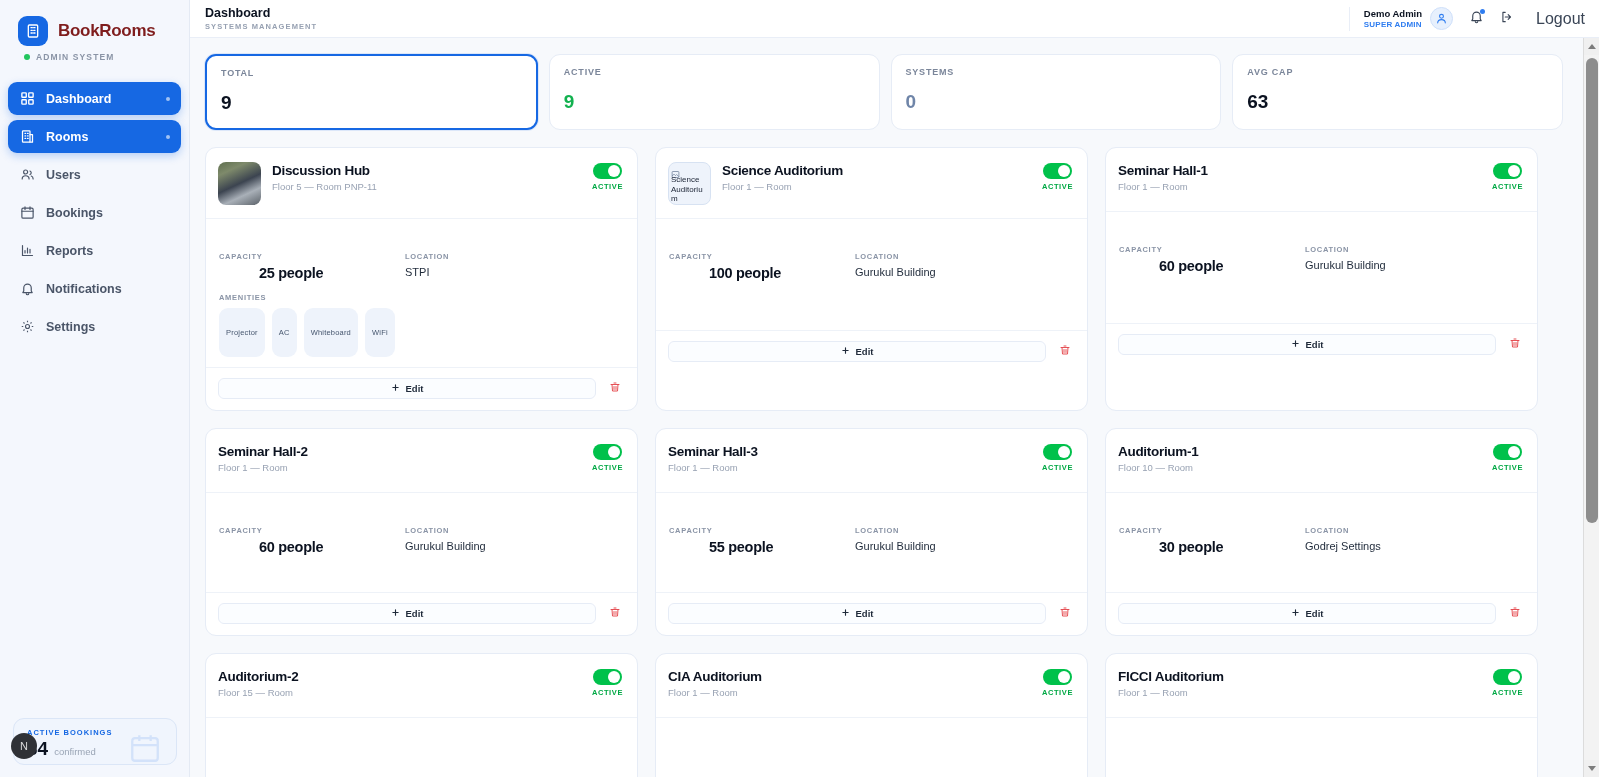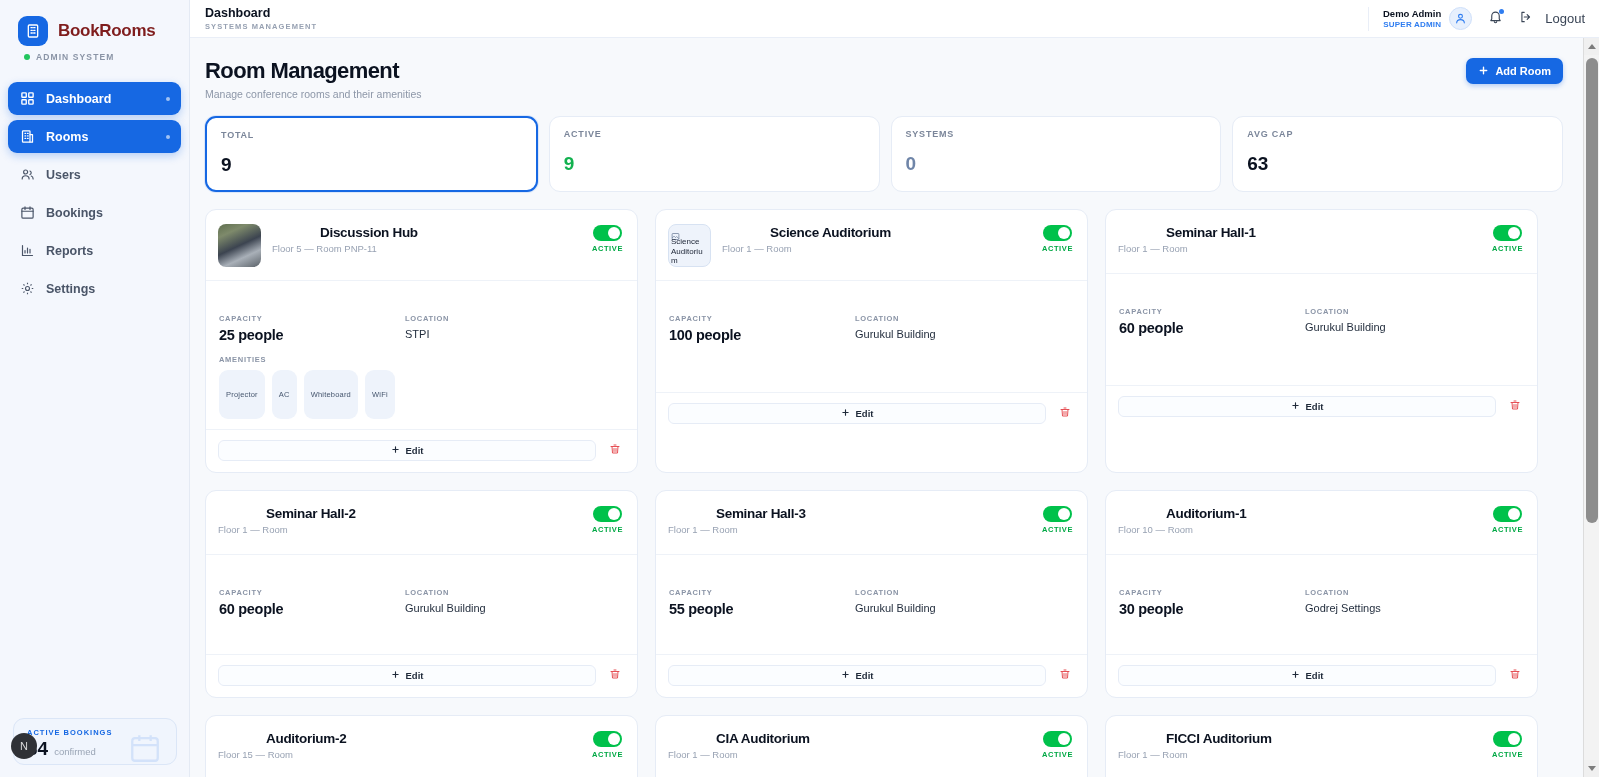--- a/index.html
+++ b/index.html
@@ -67,31 +67,31 @@
 
   .topbar {
     height: 38px; background: #ffffff; border-bottom: 1px solid #e9eef7;
     display: flex; align-items: center; justify-content: space-between;
     padding: 0 14px 0 15px;
   }
   .tb-title { font-size: 12.5px; font-weight: bold; color: #0b1220; line-height: 1.15; }
   .tb-sub { font-size: 7.5px; font-weight: bold; letter-spacing: 1.1px; color: #97a1b2; margin-top: 2px; }
   .tb-right { display: flex; align-items: center; gap: 16px; height: 100%; }
   .tb-user { display: flex; align-items: center; gap: 8px; padding-left: 14px; border-left: 1px solid #e9eef7; height: 24px; }
-  .tb-user-txt { text-align: right; }
+  .tb-user-txt { text-align: left; }
   .tb-user-name { font-size: 9.5px; font-weight: bold; color: #0b1220; line-height: 1.2; }
   .tb-user-role { font-size: 8px; font-weight: bold; color: #2f7df0; letter-spacing: .2px; }
   .avatar-circle {
     width: 23px; height: 23px; border-radius: 50%;
     background: #e7f0fd; border: 1px solid #cfe0fa;
     display: flex; align-items: center; justify-content: center;
   }
   .bell-wrap { position: relative; display: flex; align-items: center; }
   .bell-dot { position: absolute; right: -1px; top: 0px; width: 5px; height: 5px; border-radius: 50%; background: #2f7df0; }
-  .logout { display: flex; align-items: center; gap: 12px; font-size: 13px; color: #3a4556; cursor: pointer; }
+  .logout { display: flex; align-items: center; gap: 22px; font-size: 16px; color: #3a4556; cursor: pointer; }
 
   .content { height: 739px; overflow: hidden; padding: 0 36px 0 15px; position: relative; }
 
   .page-head { display: flex; align-items: flex-start; justify-content: space-between; padding: 20px 0 0 0; }
   .page-title { font-size: 22px; font-weight: bold; letter-spacing: -0.6px; color: #0b1220; }
   .page-desc { font-size: 10.5px; color: #8d97a8; margin-top: 4px; }
   .add-btn {
     display: flex; align-items: center; gap: 6px;
     background: #1668e3; color: #fff; border: none; border-radius: 7px;
     height: 26px; padding: 0 12px; font-size: 11px; font-weight: bold;
@@ -120,40 +120,40 @@
   }
   .rc-thumb.photo { background: linear-gradient(155deg,#5f6f4e 0%,#7e8a6b 22%,#3c4450 50%,#a9b0b8 72%,#5a6168 100%); }
   .rc-thumb.broken {
     background: #eef3fb; border: 1px solid #d7e2f2; position: relative;
     display: flex; flex-direction: column; align-items: flex-start; justify-content: flex-start;
     padding: 2px 1px 0 2px;
   }
   .broken-glyph { width: 9px; height: 9px; flex: 0 0 9px; margin-bottom: 1px; }
   .broken-alt { font-size: 8px; line-height: 9.5px; color: #1a2233; overflow: hidden; max-width: 41px; word-break: break-word; }
   .rc-title-wrap { flex: 1; padding-top: 1px; }
-  .rc-title { font-size: 13.5px; font-weight: bold; letter-spacing: -0.3px; color: #0b1220; margin-left: 48px; }
+  .rc-title { font-size: 13.5px; font-weight: bold; letter-spacing: -0.3px; color: #0b1220; }
   .rc-meta { font-size: 9.5px; color: #98a2b3; margin-top: 3px; }
   .rc-toggle-wrap { display: flex; flex-direction: column; align-items: center; gap: 3px; padding-top: 1px; }
   .toggle {
     width: 29px; height: 16px; border-radius: 9px; background: #00c14b;
     position: relative; cursor: pointer;
   }
   .toggle .knob {
     position: absolute; top: 2px; right: 2px; width: 12px; height: 12px;
     border-radius: 50%; background: #ffffff;
   }
   .rc-status { font-size: 7.5px; font-weight: bold; letter-spacing: .6px; color: #00a844; }
 
   .rc-body { border-top: 1px solid #eef2f8; padding: 13px 14px 10px 13px; min-height: 100px; }
   .rc-body.tall { min-height: 112px; }
   .rc-cols { display: flex; }
   .rc-col { flex: 1; }
   .rc-col.loc { flex: 0 0 218px; }
   .rc-lbl { font-size: 7.5px; font-weight: bold; letter-spacing: .7px; color: #8a94a6; margin-top: 20px; }
-  .rc-cap { font-size: 14.5px; font-weight: bold; color: #0b1220; margin-top: 4px; letter-spacing: -0.3px; }
+  .rc-cap { font-size: 14.5px; font-weight: bold; color: #0b1220; margin-top: 4px; letter-spacing: -0.3px; margin-left: 40px; }
   .rc-loc { font-size: 11px; color: #1f2a3a; margin-top: 5px; }
   .rc-amen-lbl { font-size: 7.5px; font-weight: bold; letter-spacing: .7px; color: #8a94a6; margin-top: 12px; }
   .chips { display: flex; gap: 7px; margin-top: 6px; flex-wrap: wrap; }
   .chip {
     background: #eef3fb; color: #46566e; border-radius: 9px;
     font-size: 7.5px; padding: 20px 7px; letter-spacing: .2px;
   }
 
   .rc-foot { border-top: 1px solid #eef2f8; display: flex; align-items: center; gap: 10px; padding: 10px 13px 11px 12px; }
   .edit-btn {
@@ -253,20 +253,29 @@
       <div class="nav-item">
         <span class="nav-ico">
           <svg width="15" height="15" viewBox="0 0 24 24" fill="none" stroke="currentColor" stroke-width="1.9" stroke-linecap="round">
               <path d="M4 4v16h16"></path>
               <path d="M8 16v-4M12 16v-8M16 16v-6"></path>
             </svg>
         </span>
         <span>Reports</span>
       </div>
 
+      <div class="nav-item">
+        <span class="nav-ico">
+          <svg width="15" height="15" viewBox="0 0 24 24" fill="none" stroke="currentColor" stroke-width="1.9" stroke-linecap="round" stroke-linejoin="round">
+              <path d="M18 16v-5a6 6 0 1 0-12 0v5l-1.5 2.5h15L18 16z"></path>
+              <path d="M10 20a2 2 0 0 0 4 0"></path>
+            </svg>
+        </span>
+        <span>Notifications</span>
+      </div>
 
       <div class="nav-item">
         <span class="nav-ico">
           <svg width="15" height="15" viewBox="0 0 24 24" fill="none" stroke="currentColor" stroke-width="1.8">
               <circle cx="12" cy="12" r="3.2"></circle>
               <path d="M12 2.8v2.4M12 18.8v2.4M21.2 12h-2.4M5.2 12H2.8M18.5 5.5l-1.7 1.7M7.2 16.8l-1.7 1.7M18.5 18.5l-1.7-1.7M7.2 7.2L5.5 5.5"></path>
             </svg>
         </span>
         <span>Settings</span>
       </div>
@@ -324,34 +333,20 @@
                 <path d="M14 8l4 4-4 4M18 12H9"></path>
               </svg>
           </span>
           <span>Logout</span>
         </div>
       </div>
     </header>
 
     <div class="content">
 
-      <div class="page-head">
-        <div>
-          <h1 class="page-title">Room Management</h1>
-          <div class="page-desc">Manage conference rooms and their amenities</div>
-        </div>
-        <button class="add-btn">
-          <span>
-            <svg width="11" height="11" viewBox="0 0 24 24" fill="none" stroke="#fff" stroke-width="3" stroke-linecap="round">
-                <path d="M12 5v14M5 12h14"></path>
-              </svg>
-          </span>
-          <span>Add Room</span>
-        </button>
-      </div>
 
       <div class="stats">
         <div class="stat focused">
           <div class="stat-label">TOTAL</div>
           <div class="stat-value" style="color:#0b1220">9</div>
         </div>
         <div class="stat">
           <div class="stat-label">ACTIVE</div>
           <div class="stat-value" style="color:#12b14f">9</div>
         </div>

